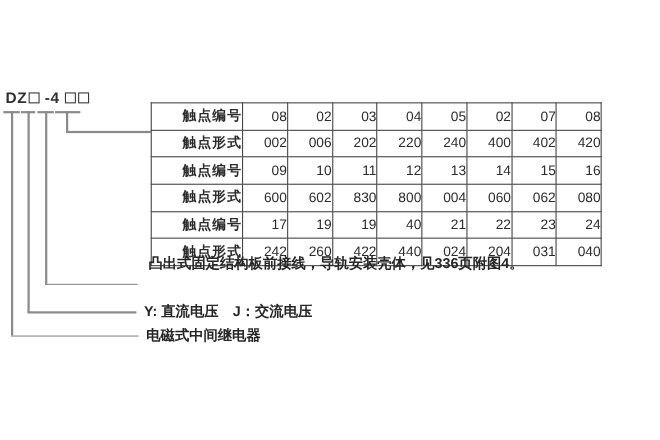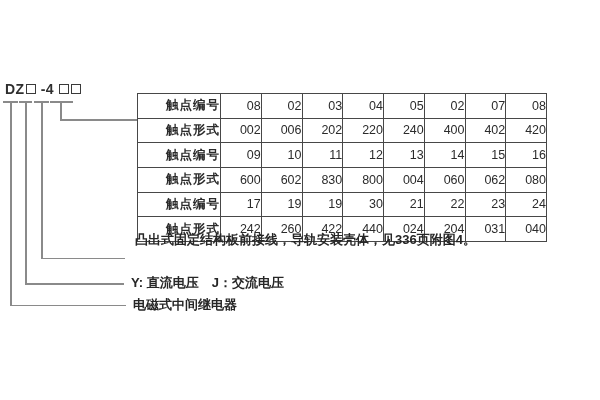--- a/index.html
+++ b/index.html
@@ -121,21 +121,21 @@
           <td>004</td>
           <td>060</td>
           <td>062</td>
           <td>080</td>
         </tr>
         <tr>
           <td class="lbl">触点编号</td>
           <td>17</td>
           <td>19</td>
           <td>19</td>
-          <td>30</td>
+          <td>40</td>
           <td>21</td>
           <td>22</td>
           <td>23</td>
           <td>24</td>
         </tr>
         <tr>
           <td class="lbl">触点形式</td>
           <td>242</td>
           <td>260</td>
           <td>422</td>

